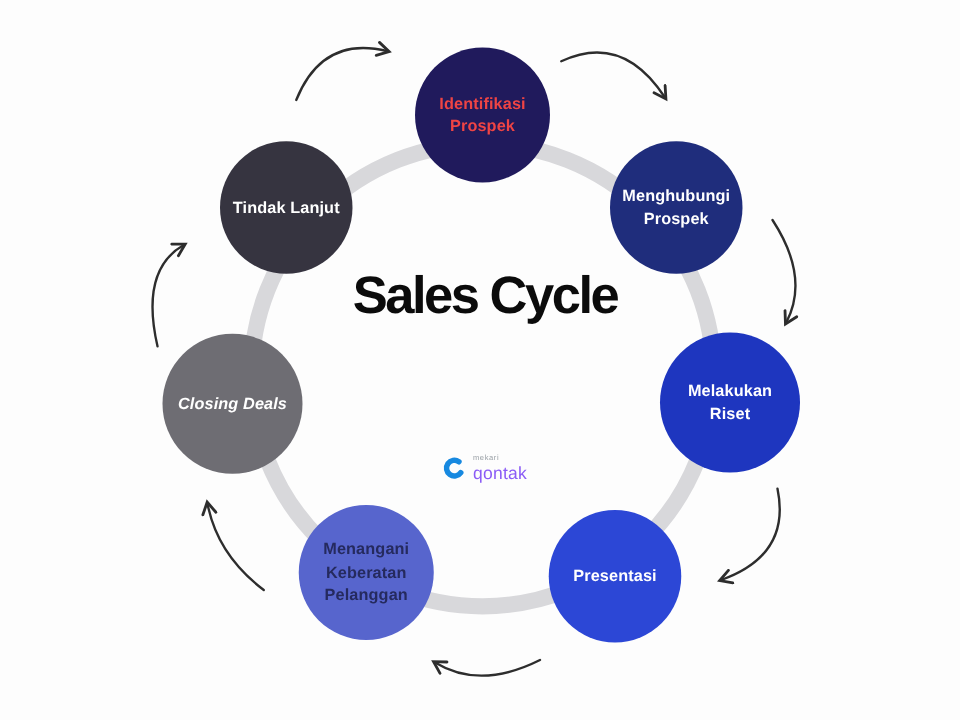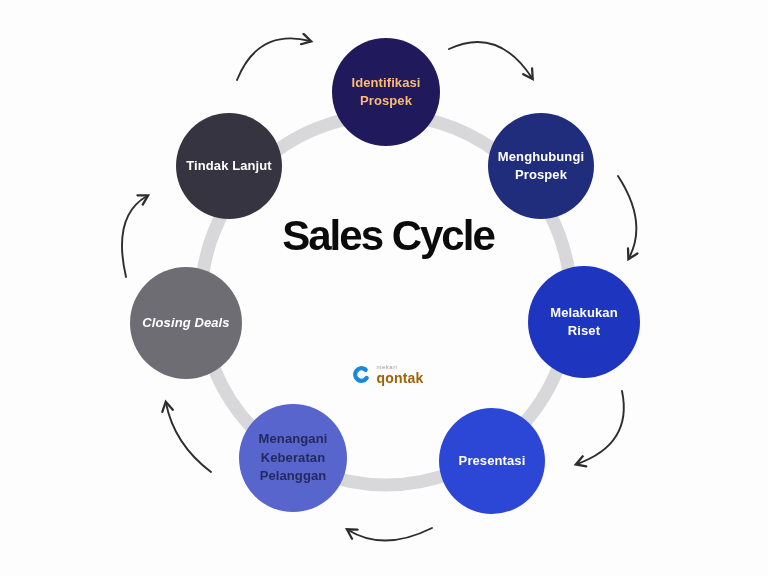--- a/index.html
+++ b/index.html
@@ -28,21 +28,21 @@
     text-align:center;
     font-weight:900;font-size:42px;line-height:1.12;
     letter-spacing:-2px;color:#0b0b0b;
   }
   .logo{
     position:absolute;left:308px;top:364px;width:160px;
     display:flex;align-items:center;justify-content:center;gap:5px;
   }
   .logo-text{display:flex;flex-direction:column;line-height:1;}
   .logo-small{font-size:6px;color:#9aa0a6;letter-spacing:.5px;margin-bottom:1px;}
-  .logo-main{font-size:14px;font-weight:bold;color:#a16207;letter-spacing:.2px;}
+  .logo-main{font-size:14px;font-weight:normal;color:#8b5cf6;letter-spacing:.2px;}
 </style>
 </head>
 <body>
 
 <div class="stage">
 
   <svg class="ring-layer" viewBox="0 0 768 576">
     <defs>
       <marker id="ah" viewBox="0 0 10 10" refX="7" refY="5" markerWidth="7" markerHeight="7" orient="auto">
         <path d="M1,1 L8,5 L1,9" fill="none" stroke="#2d2d2d" stroke-width="1.7" stroke-linecap="round"></path>
@@ -67,21 +67,21 @@
       <svg width="19" height="19" viewBox="0 0 20 20">
         <circle cx="10" cy="10" r="6.6" fill="none" stroke="#1789e0" stroke-width="4.6" stroke-dasharray="31 10.5" stroke-linecap="round" transform="rotate(35 10 10)"></circle>
       </svg>
     </span>
     <span class="logo-text">
       <span class="logo-small">mekari</span>
       <span class="logo-main">qontak</span>
     </span>
   </div>
 
-  <div class="step-circle" style="left: 332px; top: 38px; width: 108px; height: 108px; background: rgb(32, 26, 92); color: #fdba74;">
+  <div class="step-circle" style="left: 332px; top: 38px; width: 108px; height: 108px; background: rgb(32, 26, 92); color: #ef4444;">
     <span>Identifikasi Prospek</span>
   </div>
 
   <div class="step-circle" style="left: 528px; top: 266px; width: 112px; height: 112px; background: rgb(30, 54, 191); color: rgb(255, 255, 255);">
     <span>Melakukan Riset</span>
   </div>
 
   <div class="step-circle" style="left: 488px; top: 113px; width: 106px; height: 106px; background: rgb(31, 45, 124); color: rgb(255, 255, 255);">
     <span>Menghubungi Prospek</span>
   </div>

